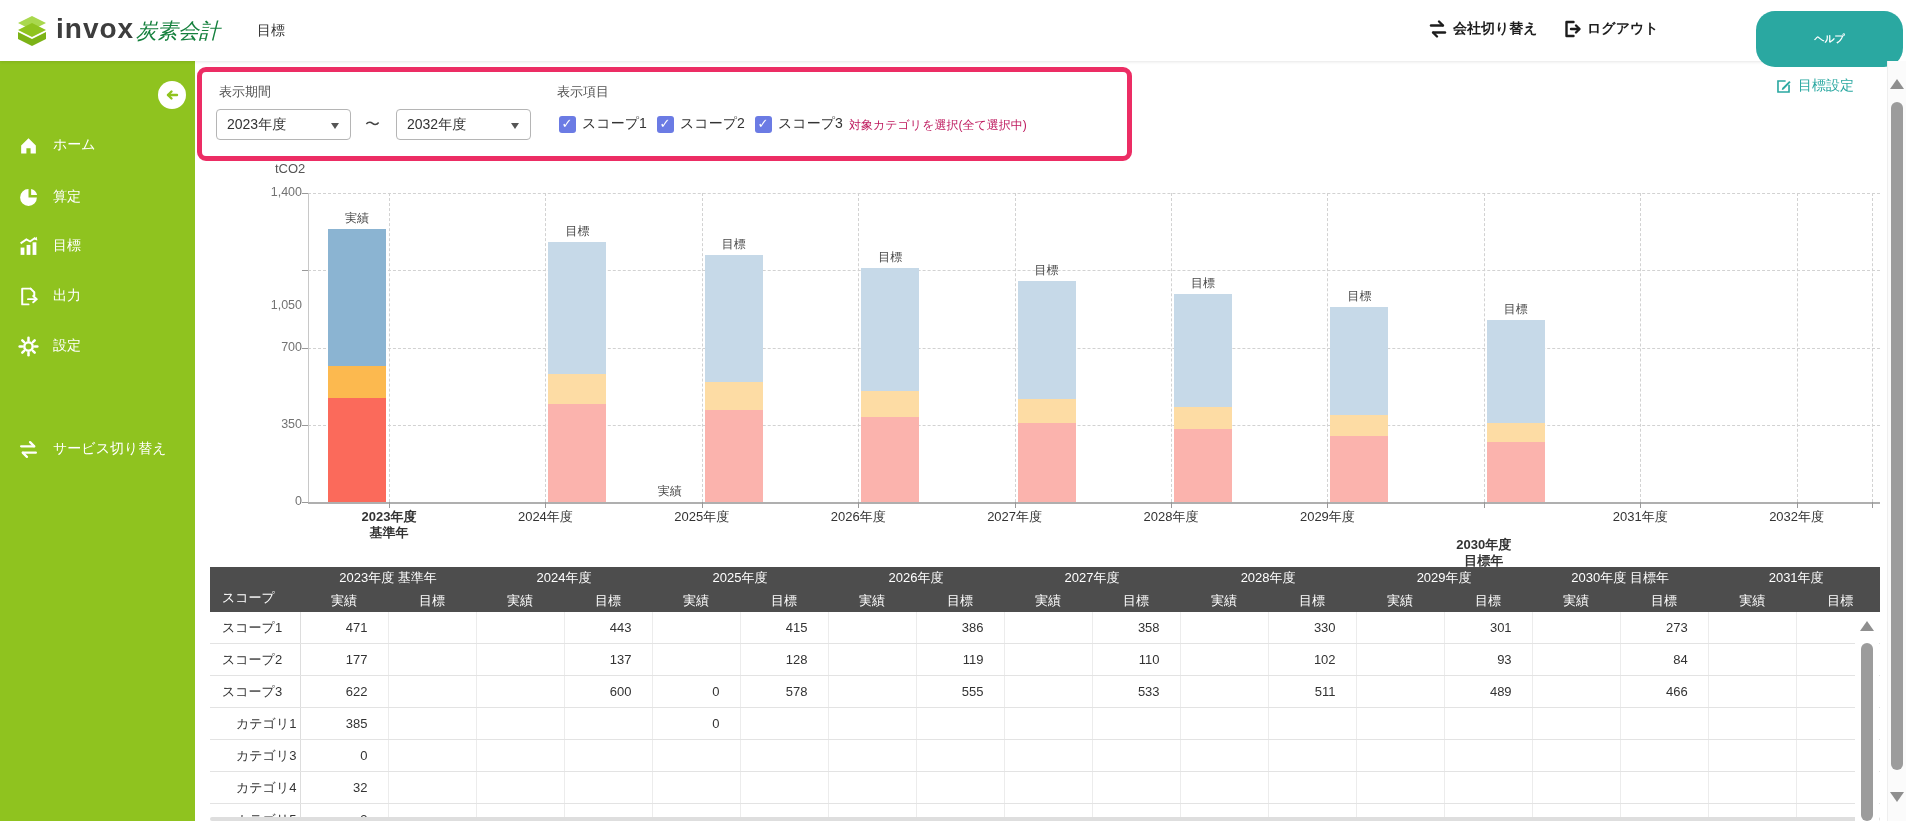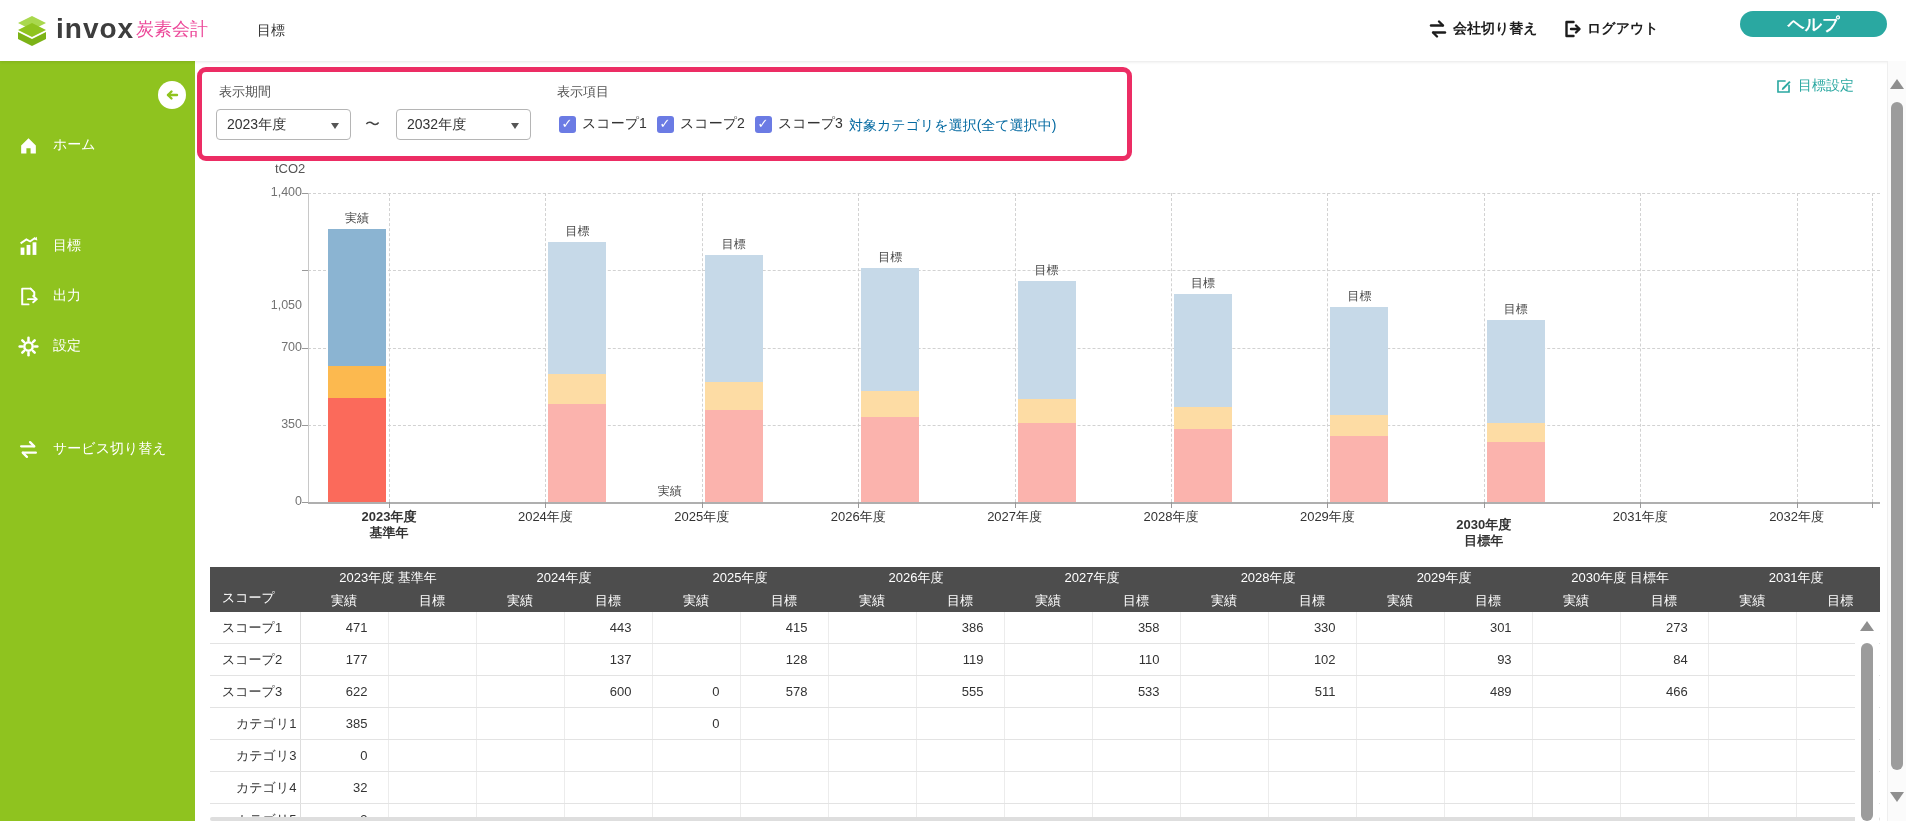--- a/index.html
+++ b/index.html
@@ -3,25 +3,25 @@
 <meta charset="utf-8">
 <style>
   html,body{margin:0;padding:0;background:#fff;overflow:hidden;
     font-family:"Liberation Sans","DejaVu Sans",sans-serif;}
   .page{position:relative;width:1906px;height:821px;background:#fff;overflow:hidden;}
 
   
   .app-header{position:absolute;left:0;top:0;width:1906px;height:61px;background:#fff;
     box-shadow:0 1px 3px rgba(0,0,0,.10);z-index:30;}
   .brand-name{position:absolute;left:56px;top:13px;font-size:28px;font-weight:bold;color:#3d3d3d;letter-spacing:1px;}
-  .brand-suffix{position:absolute;left:136px;top:17px;font-size:18px;color:#ec4899;}
+  .brand-suffix{position:absolute;left:136px;top:17px;font-size:21px;color:#15803d;font-style:italic;}
   .hdr-nav{position:absolute;left:257px;top:22px;font-size:14px;color:#333;cursor:pointer;}
   .hdr-item{position:absolute;top:19px;display:flex;align-items:center;gap:5px;font-size:14px;color:#1d1d1d;font-weight:600;cursor:pointer;}
-  .help-btn{position:absolute;right:19px;top:11px;width:147px;height:26px;border:none;border-radius:19px;
-    background:#2AA8A1;color:#fff;font-size:17px;font-weight:bold;cursor:pointer;font-family:inherit;}
+  .help-btn{position:absolute;right:3px;top:11px;width:147px;height:56px;border:none;border-radius:19px;
+    background:#2AA8A1;color:#fff;font-size:10px;font-weight:bold;cursor:pointer;font-family:inherit;}
 
   
   .sidebar{position:absolute;left:0;top:61px;width:195px;height:783px;background:#8FC31F;z-index:20;}
   .side-item{position:absolute;left:0;width:195px;height:44px;display:flex;align-items:center;
     padding-left:18px;box-sizing:border-box;gap:14px;color:#fff;font-size:14px;cursor:pointer;}
   .back-btn{position:absolute;left:158px;top:20px;width:28px;height:28px;border-radius:50%;background:#fff;
     display:flex;align-items:center;justify-content:center;cursor:pointer;}
 
   
   .main{position:absolute;left:195px;top:61px;width:1711px;height:760px;background:#fff;}
@@ -29,21 +29,21 @@
     border-radius:9px;pointer-events:none;z-index:25;}
   .ctrl-label{position:absolute;font-size:13px;color:#555;}
   .select{position:absolute;width:135px;height:31px;border:1px solid #b5b5b5;border-radius:4px;background:#fff;
     box-sizing:border-box;font-size:14px;color:#333;line-height:29px;padding-left:10px;cursor:pointer;}
   .caret{position:absolute;right:11px;top:13px;width:0;height:0;
     border-left:4.5px solid transparent;border-right:4.5px solid transparent;border-top:6px solid #555;}
   .tilde{position:absolute;font-size:15px;color:#444;}
   .cbx-item{position:absolute;display:flex;align-items:center;gap:6px;font-size:14px;color:#333;cursor:pointer;}
   .cbx{width:17px;height:17px;border-radius:3px;background:#6B7BE4;position:relative;}
   .cbx::after{content:"\2713";position:absolute;left:2.5px;top:0.5px;color:#fff;font-size:13px;font-weight:bold;}
-  .teal-link{position:absolute;font-size:14px;color:#0369a1;cursor:pointer;}
+  .teal-link{position:absolute;font-size:12px;color:#be185d;cursor:pointer;}
   .goal-setting{position:absolute;left:1580px;top:16px;display:flex;align-items:center;gap:6px;
     font-size:14px;color:#2AA8A1;cursor:pointer;}
 
   
   #chart{position:absolute;left:0;top:0;width:1711px;height:500px;}
   .hgrid{position:absolute;height:0;border-top:1px dashed #d2d2d2;}
   .vgrid{position:absolute;width:0;border-left:1px dashed #d2d2d2;}
   .yaxis{position:absolute;width:1px;background:#c8c8c8;}
   .xaxis{position:absolute;height:2px;background:#afafaf;}
   .ytick{position:absolute;width:6px;height:1px;background:#999;}
@@ -120,20 +120,27 @@
       </svg>
     </div>
 
     <div class="side-item" style="top:62px">
       <svg width="21" height="21" viewBox="0 0 20 20">
         <path d="M3 10 L10 3 L17 10 V17.5 H12 V12.5 H8 V17.5 H3 Z" fill="#fff"></path>
       </svg>
       <span>ホーム</span>
     </div>
 
+    <div class="side-item" style="top:114px">
+      <svg width="21" height="21" viewBox="0 0 20 20">
+        <path d="M10 10 V2 A8 8 0 1 0 18 10 Z" fill="#fff"></path>
+        <path d="M12.5 7.5 V1.8 A8 8 0 0 1 18.2 7.5 Z" fill="#fff"></path>
+      </svg>
+      <span>算定</span>
+    </div>
 
     <div class="side-item" style="top:163px">
       <svg width="21" height="21" viewBox="0 0 20 20">
         <rect x="2.5" y="11" width="3.6" height="7" fill="#fff"></rect>
         <rect x="8.2" y="8.5" width="3.6" height="9.5" fill="#fff"></rect>
         <rect x="13.9" y="6" width="3.6" height="12" fill="#fff"></rect>
         <path d="M2.5 7 L8 3.2 L11.5 5.2 L16.5 1.6" fill="none" stroke="#fff" stroke-width="1.8"></path>
         <polygon points="17.8,0.8 18.4,4.4 14.8,3.2" fill="#fff"></polygon>
       </svg>
       <span>目標</span>
@@ -293,21 +300,21 @@
         <div class="xtick" style="left: 1132.4px; top: 441px;"></div>
         <div class="xlabel" style="left: 1062.4px; top: 448px;">
           <div>2029年度</div>
         </div>
         <div class="bar-seg" style="left: 1135.4px; top: 374.565px; width: 58px; height: 66.435px; background: rgb(251, 179, 173);"></div>
         <div class="bar-seg" style="left: 1135.4px; top: 354.039px; width: 58px; height: 20.5264px; background: rgb(253, 220, 164);"></div>
         <div class="bar-seg" style="left: 1135.4px; top: 246.109px; width: 58px; height: 107.929px; background: rgb(198, 217, 232);"></div>
         <div class="bar-ann" style="left: 1124.4px; top: 227.109px;">目標</div>
         <div class="vgrid" style="left: 1288.8px; top: 132px; height: 309px;"></div>
         <div class="xtick" style="left: 1288.8px; top: 441px;"></div>
-        <div class="xlabel" style="left: 1218.8px; top: 456px;">
+        <div class="xlabel" style="left: 1218.8px; top: 476px;">
           <div style="font-weight: bold;">2030年度</div>
           <div style="font-weight: bold;">目標年</div>
         </div>
         <div class="bar-seg" style="left: 1291.8px; top: 380.745px; width: 58px; height: 60.255px; background: rgb(251, 179, 173);"></div>
         <div class="bar-seg" style="left: 1291.8px; top: 362.205px; width: 58px; height: 18.54px; background: rgb(253, 220, 164);"></div>
         <div class="bar-seg" style="left: 1291.8px; top: 259.352px; width: 58px; height: 102.853px; background: rgb(198, 217, 232);"></div>
         <div class="bar-ann" style="left: 1280.8px; top: 240.352px;">目標</div>
         <div class="vgrid" style="left: 1445.2px; top: 132px; height: 309px;"></div>
         <div class="xtick" style="left: 1445.2px; top: 441px;"></div>
         <div class="xlabel" style="left: 1375.2px; top: 448px;">

